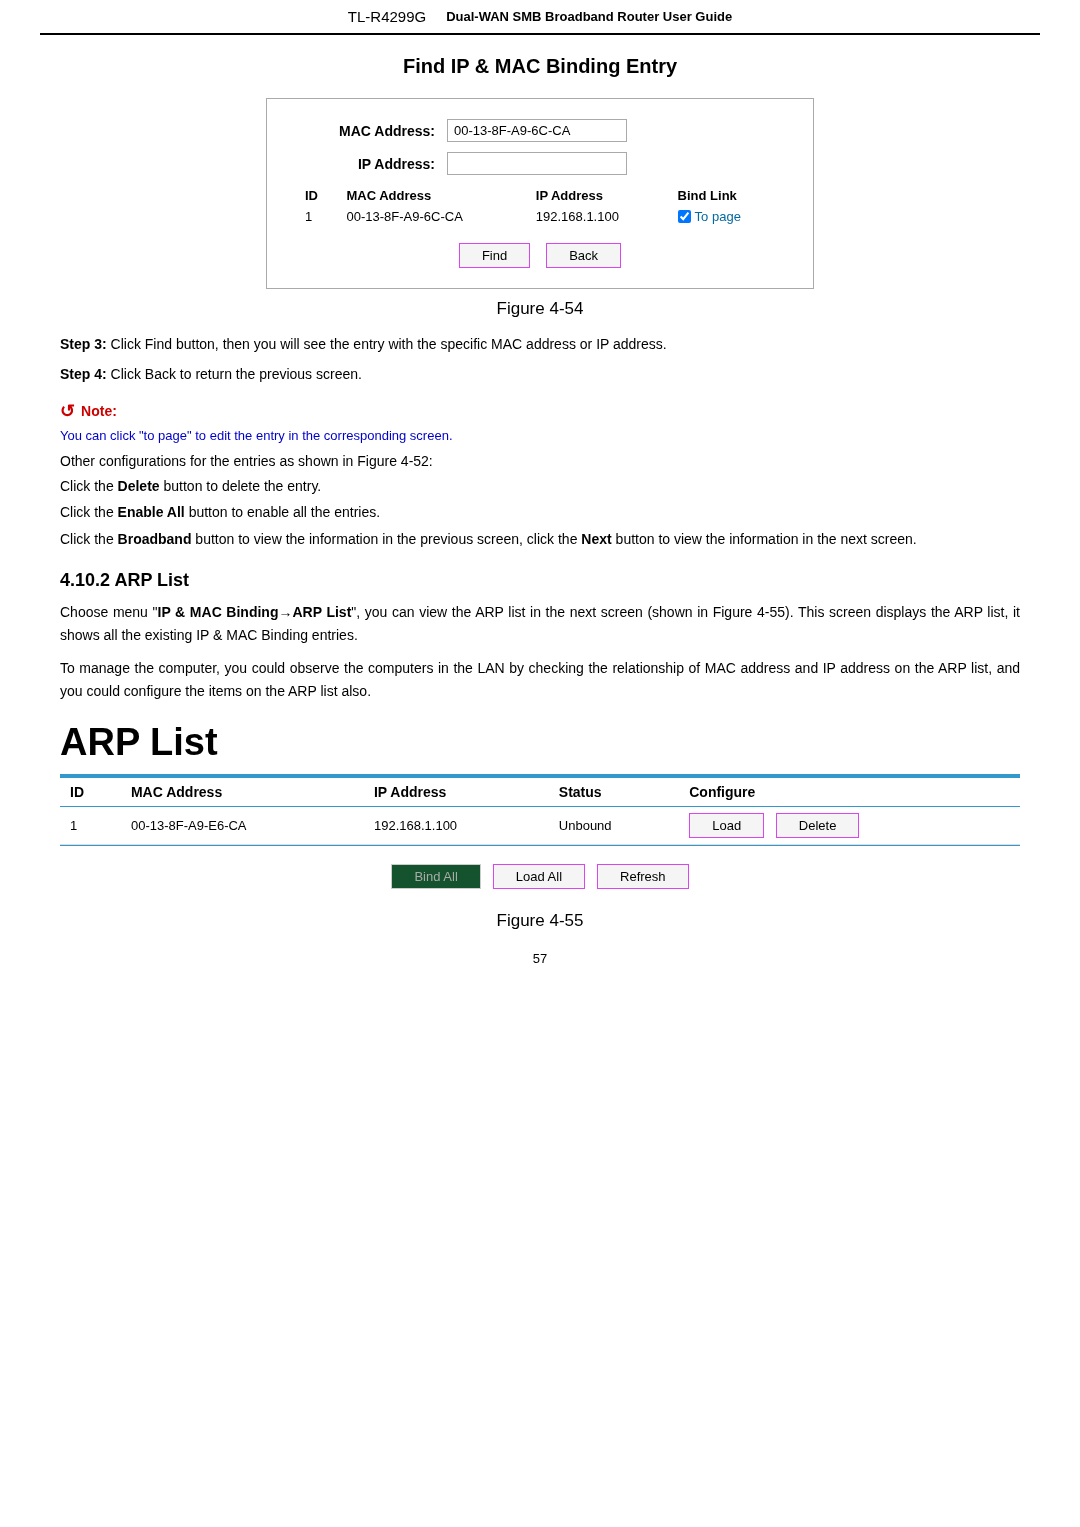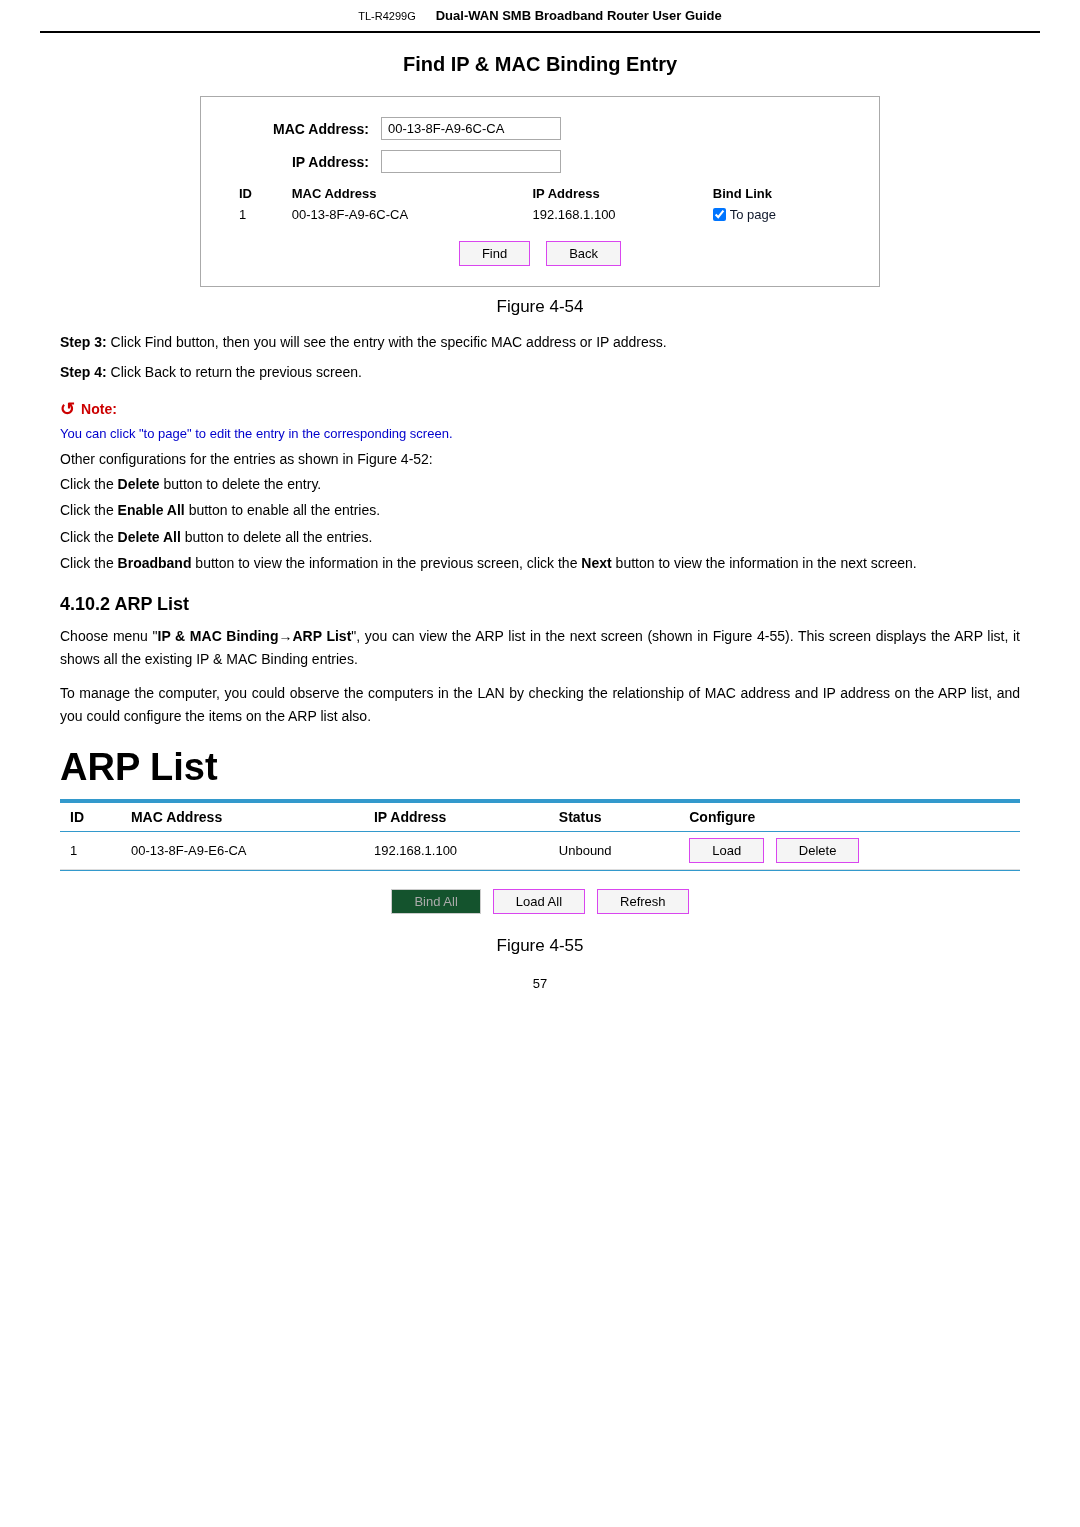--- a/index.html
+++ b/index.html
@@ -17,21 +17,21 @@
     
     .header {
       display: flex;
       justify-content: center;
       align-items: center;
       border-bottom: 2px solid #000;
       padding: 8px 40px 8px 40px;
       margin: 0 40px;
     }
     .header-model {
-      font-size: 11px;
+      font-size: 15px;
       font-weight: normal;
       margin-right: 20px;
     }
     .header-title {
       font-size: 13px;
       font-weight: bold;
     }
 
     
     .page-content {
@@ -44,21 +44,21 @@
       font-weight: bold;
       text-align: center;
       margin-bottom: 20px;
     }
 
     
     .find-form-box {
       border: 1px solid #aaa;
       padding: 20px 30px 20px 30px;
       margin: 0 auto 10px auto;
-      width: 680px;
+      width: 548px;
     }
 
     .form-row {
       display: flex;
       align-items: center;
       margin-bottom: 10px;
     }
 
     .form-label {
       font-weight: bold;
@@ -88,21 +88,21 @@
       padding: 3px 8px;
       text-align: left;
     }
 
     .find-table td {
       font-size: 13px;
       padding: 3px 8px;
     }
 
     .to-page-link {
-      color: #0f172a;
+      color: #0369a1;
       text-decoration: none;
       font-size: 13px;
     }
 
     .checkbox-cell {
       display: flex;
       align-items: center;
       gap: 4px;
     }
 
@@ -330,21 +330,20 @@
     <div class="note-heading">
       <span class="note-icon">↺</span>
       <span>Note:</span>
     </div>
     <div class="note-text">You can click "to page" to edit the entry in the corresponding screen.</div>
   </div>
 
   <div class="other-config-title">Other configurations for the entries as shown in Figure 4-52:</div>
   <p class="config-para">Click the <strong>Delete</strong> button to delete the entry.</p>
   <p class="config-para">Click the <strong>Enable All</strong> button to enable all the entries.</p>
-  <p class="config-para">Click the <strong>Delete All</strong> button to delete all the entries.</p>
   <p class="config-para">Click the <strong>Broadband</strong> button to view the information in the previous screen, click the <strong>Next</strong> button to view the information in the next screen.</p>
 
   <div class="subsection-heading">4.10.2  ARP List</div>
 
   <p class="body-para">
     Choose menu "<strong>IP &amp; MAC Binding→ARP List</strong>", you can view the ARP list in the next screen (shown in Figure 4-55). This screen displays the ARP list, it shows all the existing IP &amp; MAC Binding entries.
   </p>
 
   <p class="body-para">To manage the computer, you could observe the computers in the LAN by checking the relationship of MAC address and IP address on the ARP list, and you could configure the items on the ARP list also.</p>
 

